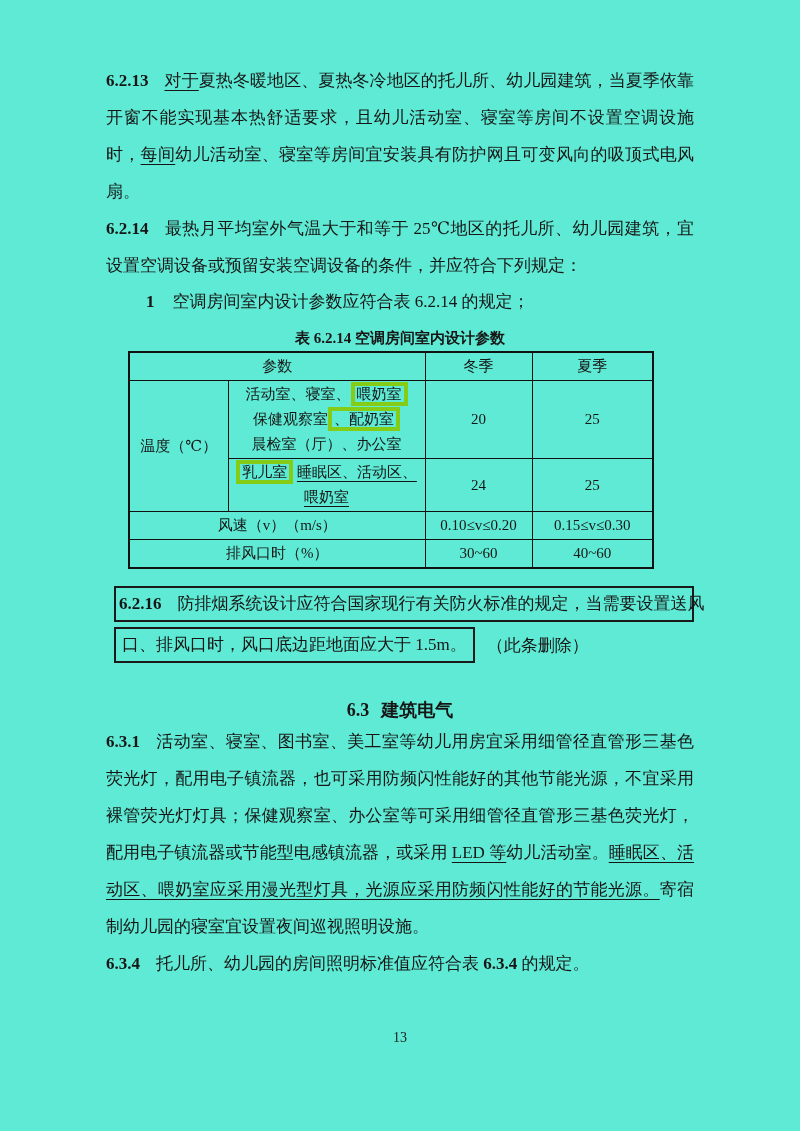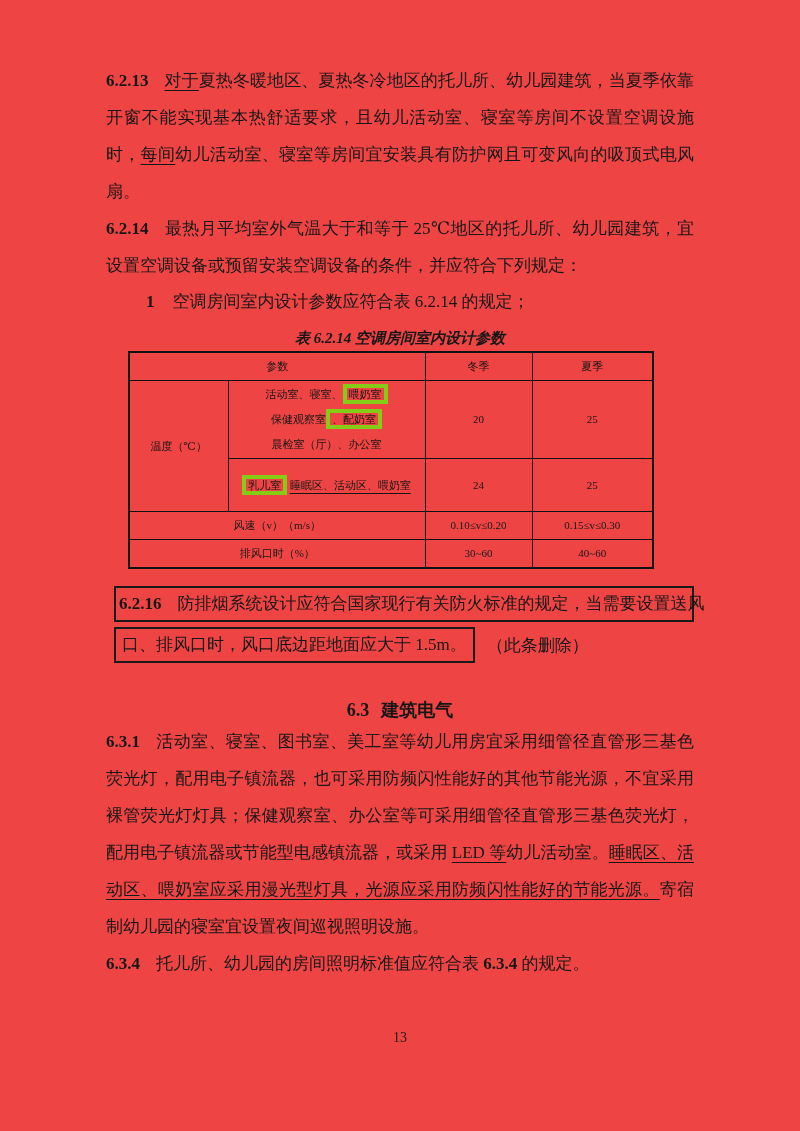--- a/index.html
+++ b/index.html
@@ -1,20 +1,20 @@
 <!DOCTYPE html>
 <html><head>
 <meta charset="utf-8">
 <style>
   html,body { margin:0; padding:0; }
   body { background:#ffffff; }
   .page {
     position:relative;
     width:800px; height:1131px;
-    background:#ef4444;
+    background:#5eead4;
     font-family:"Liberation Serif","DejaVu Serif",serif;
     color:#161616;
     overflow:hidden;
   }
   .content {
     position:absolute;
     left:106px; top:62px; width:588px;
   }
   p.body-par {
     margin:0;
@@ -27,29 +27,29 @@
   .num { font-weight:bold; margin-right:16px; }
   .b { font-weight:bold; }
   .u { text-decoration:underline; text-underline-offset:4px; text-decoration-thickness:1px; }
   .boxed { border:4px solid #84cc16; padding:0 2px; }
   .item { padding-left:40px; }
   .item .num { margin-right:18px; }
 
   .tbl-title {
     margin:9px 0 3px 0;
     font-size:15px; font-weight:bold;
-    text-align:center; line-height:20px;font-style:italic;
+    text-align:center; line-height:20px;
   }
   table.doc-table {
     border-collapse:collapse;
     border:2px solid #111;
     margin-left:22px;
     width:524px;
     table-layout:fixed;
-    font-size:11px;
+    font-size:15px;
   }
   table.doc-table th, table.doc-table td {
     border:1px solid #111;
     font-weight:normal;
     text-align:center;
     vertical-align:middle;
     padding:1px 3px;
     line-height:25px;
   }
   tr.hdr th { height:24px; }

